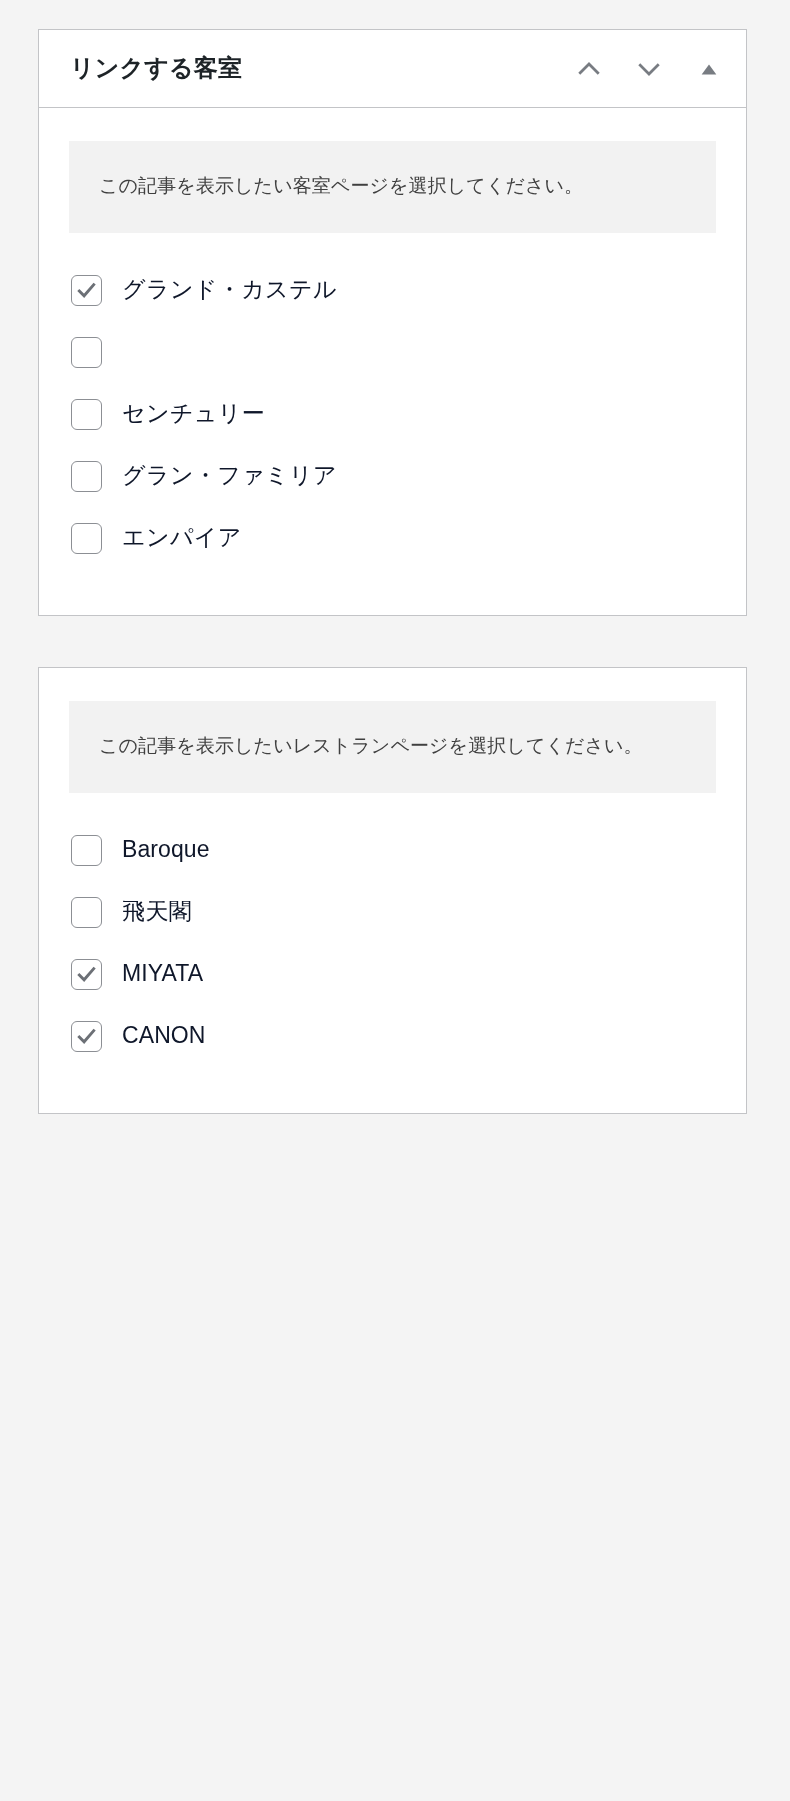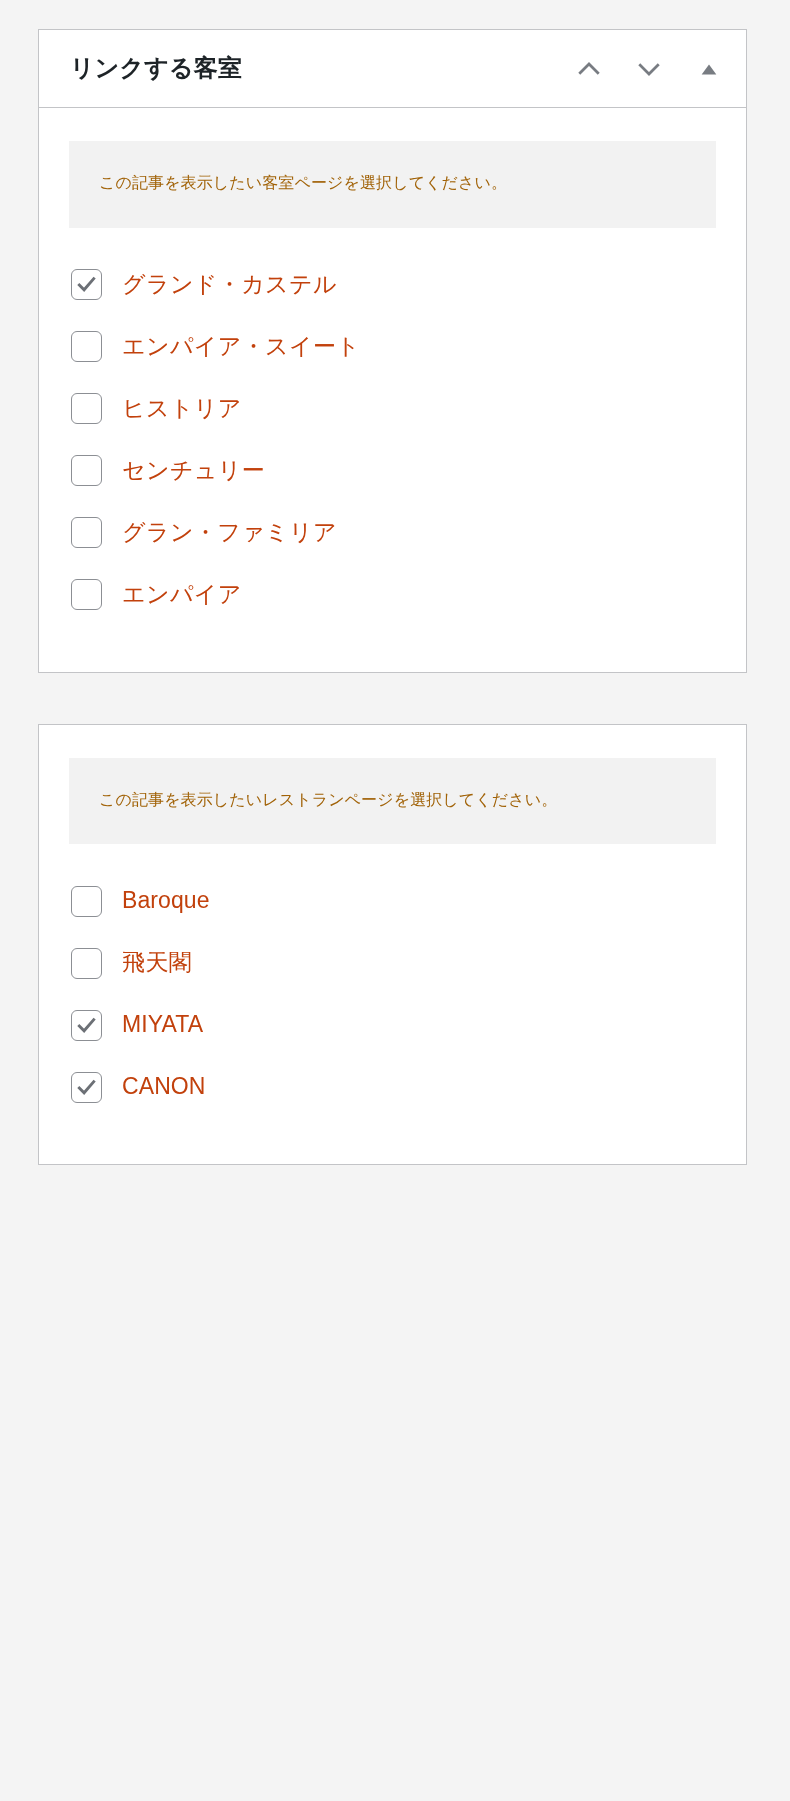--- a/index.html
+++ b/index.html
@@ -74,23 +74,23 @@
     padding: 33px 30px 46px 30px;
   }
 
   .notice {
     background: #f2f2f2;
     padding: 27px 30px 30px 30px;
     margin-bottom: 26px;
   }
 
   .notice p {
-    font-size: 16px;
+    font-size: 19px;
     line-height: 1.85;
-    color: #a16207;
+    color: #404040;
     letter-spacing: 0.1px;
   }
 
   
   .check-list {
     list-style: none;
     padding: 0 0 0 2px;
   }
 
   .check-item {
@@ -112,21 +112,21 @@
     align-items: center;
     justify-content: center;
   }
 
   .cbox svg { display: block; }
   .cbox.unchecked svg { visibility: hidden; }
 
   .check-label {
     margin-left: 20px;
     font-size: 23px;
-    color: #c2410c;
+    color: #0f172a;
     line-height: 1.2;
     letter-spacing: 0.4px;
     white-space: nowrap;
   }
   .check-label.latin { letter-spacing: 0.1px; }
 </style>
 </head>
 <body>
 
 <div class="page">
@@ -169,29 +169,20 @@
               </svg>
             </span>
             <span class="check-label">グランド・カステル</span>
           </li>
           <li class="check-item">
             <span class="cbox unchecked">
               <svg width="23" height="23" viewBox="0 0 24 24" fill="none" stroke="#6c7076" stroke-width="3" stroke-linecap="square" stroke-linejoin="miter">
                 <polyline points="4.5,12.5 9.5,17.5 19.5,6"></polyline>
               </svg>
             </span>
-            <span class="check-label">エンパイア・スイート</span>
-          </li>
-          <li class="check-item">
-            <span class="cbox unchecked">
-              <svg width="23" height="23" viewBox="0 0 24 24" fill="none" stroke="#6c7076" stroke-width="3" stroke-linecap="square" stroke-linejoin="miter">
-                <polyline points="4.5,12.5 9.5,17.5 19.5,6"></polyline>
-              </svg>
-            </span>
-            <span class="check-label">ヒストリア</span>
           </li>
           <li class="check-item">
             <span class="cbox unchecked">
               <svg width="23" height="23" viewBox="0 0 24 24" fill="none" stroke="#6c7076" stroke-width="3" stroke-linecap="square" stroke-linejoin="miter">
                 <polyline points="4.5,12.5 9.5,17.5 19.5,6"></polyline>
               </svg>
             </span>
             <span class="check-label">センチュリー</span>
           </li>
           <li class="check-item">

